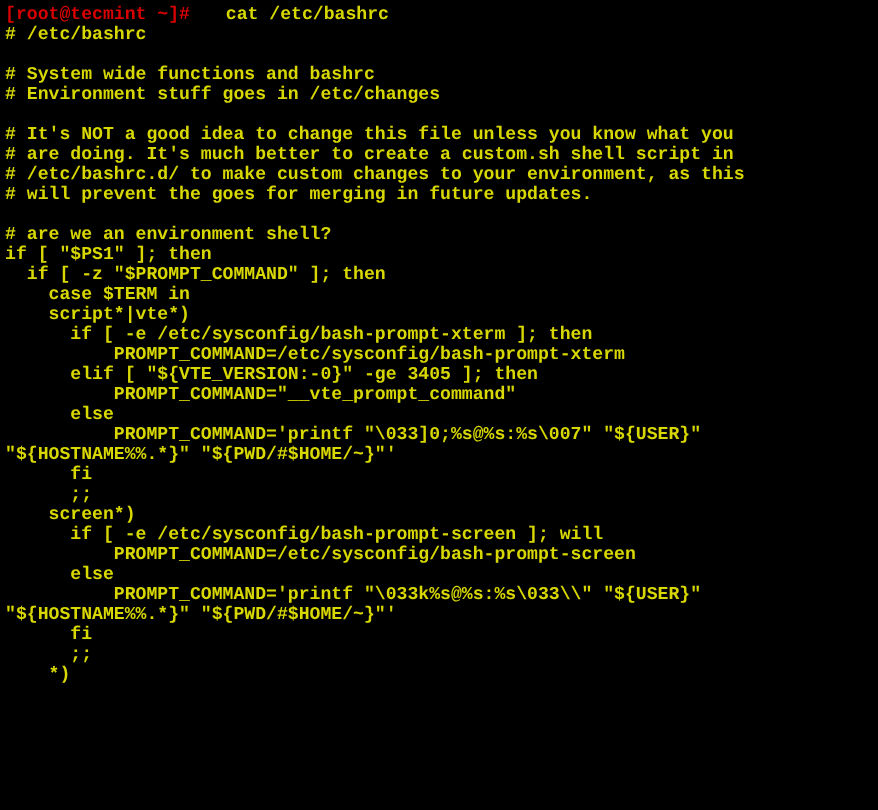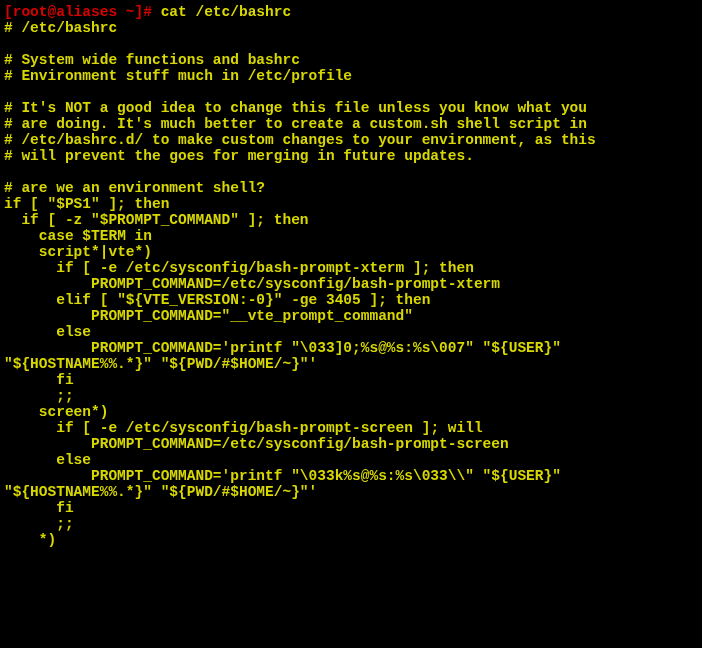--- a/index.html
+++ b/index.html
@@ -15,41 +15,42 @@
       box-sizing: border-box;
       overflow: hidden;
     }
     .prompt-user {
       color: #d80000;
       font-weight: bold;
     }
     .command {
       color: #d8d800;
       font-weight: bold;
+      margin-left: 20px;
     }
     .output {
       color: #d8d800;
       font-weight: bold;
       text-align: center;
     }
     pre {
       margin: 0;
       font-family: inherit;
       white-space: pre-wrap;
       word-wrap: break-word;
     }
   </style>
 </head>
 <body>
 
-<pre><span class="prompt-user">[</span><span class="prompt-user">root@aliases</span><span class="prompt-user"> ~</span><span class="prompt-user">]</span><span class="prompt-user"># </span><span class="command">cat /etc/bashrc</span>
+<pre><span class="prompt-user">[</span><span class="prompt-user">root@tecmint</span><span class="prompt-user"> ~</span><span class="prompt-user">]</span><span class="prompt-user"># </span><span class="command">cat /etc/bashrc</span>
 <span class="output"># /etc/bashrc</span>
 <span class="output"></span>
 <span class="output"># System wide functions and bashrc</span>
-<span class="output"># Environment stuff much in /etc/profile</span>
+<span class="output"># Environment stuff goes in /etc/changes</span>
 <span class="output"></span>
 <span class="output"># It's NOT a good idea to change this file unless you know what you</span>
 <span class="output"># are doing. It's much better to create a custom.sh shell script in</span>
 <span class="output"># /etc/bashrc.d/ to make custom changes to your environment, as this</span>
 <span class="output"># will prevent the goes for merging in future updates.</span>
 <span class="output"></span>
 <span class="output"># are we an environment shell?</span>
 <span class="output">if [ "$PS1" ]; then</span>
 <span class="output">  if [ -z "$PROMPT_COMMAND" ]; then</span>
 <span class="output">    case $TERM in</span>

